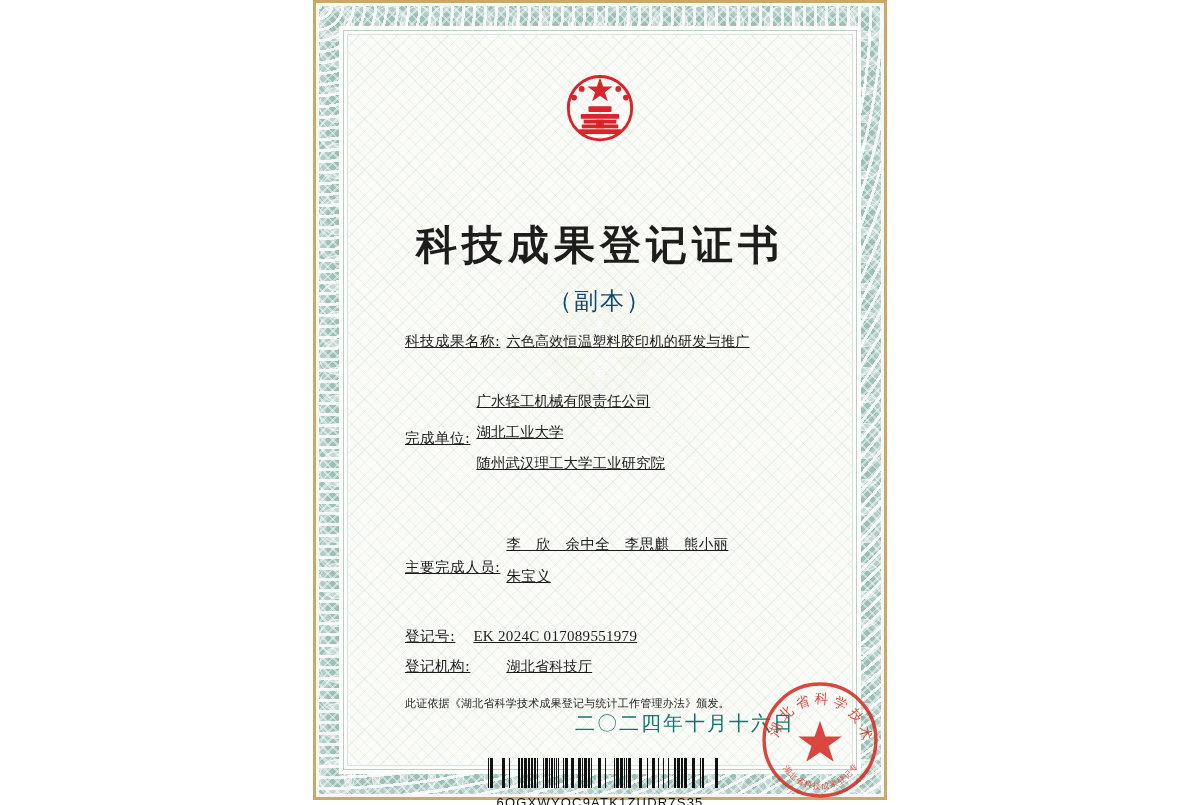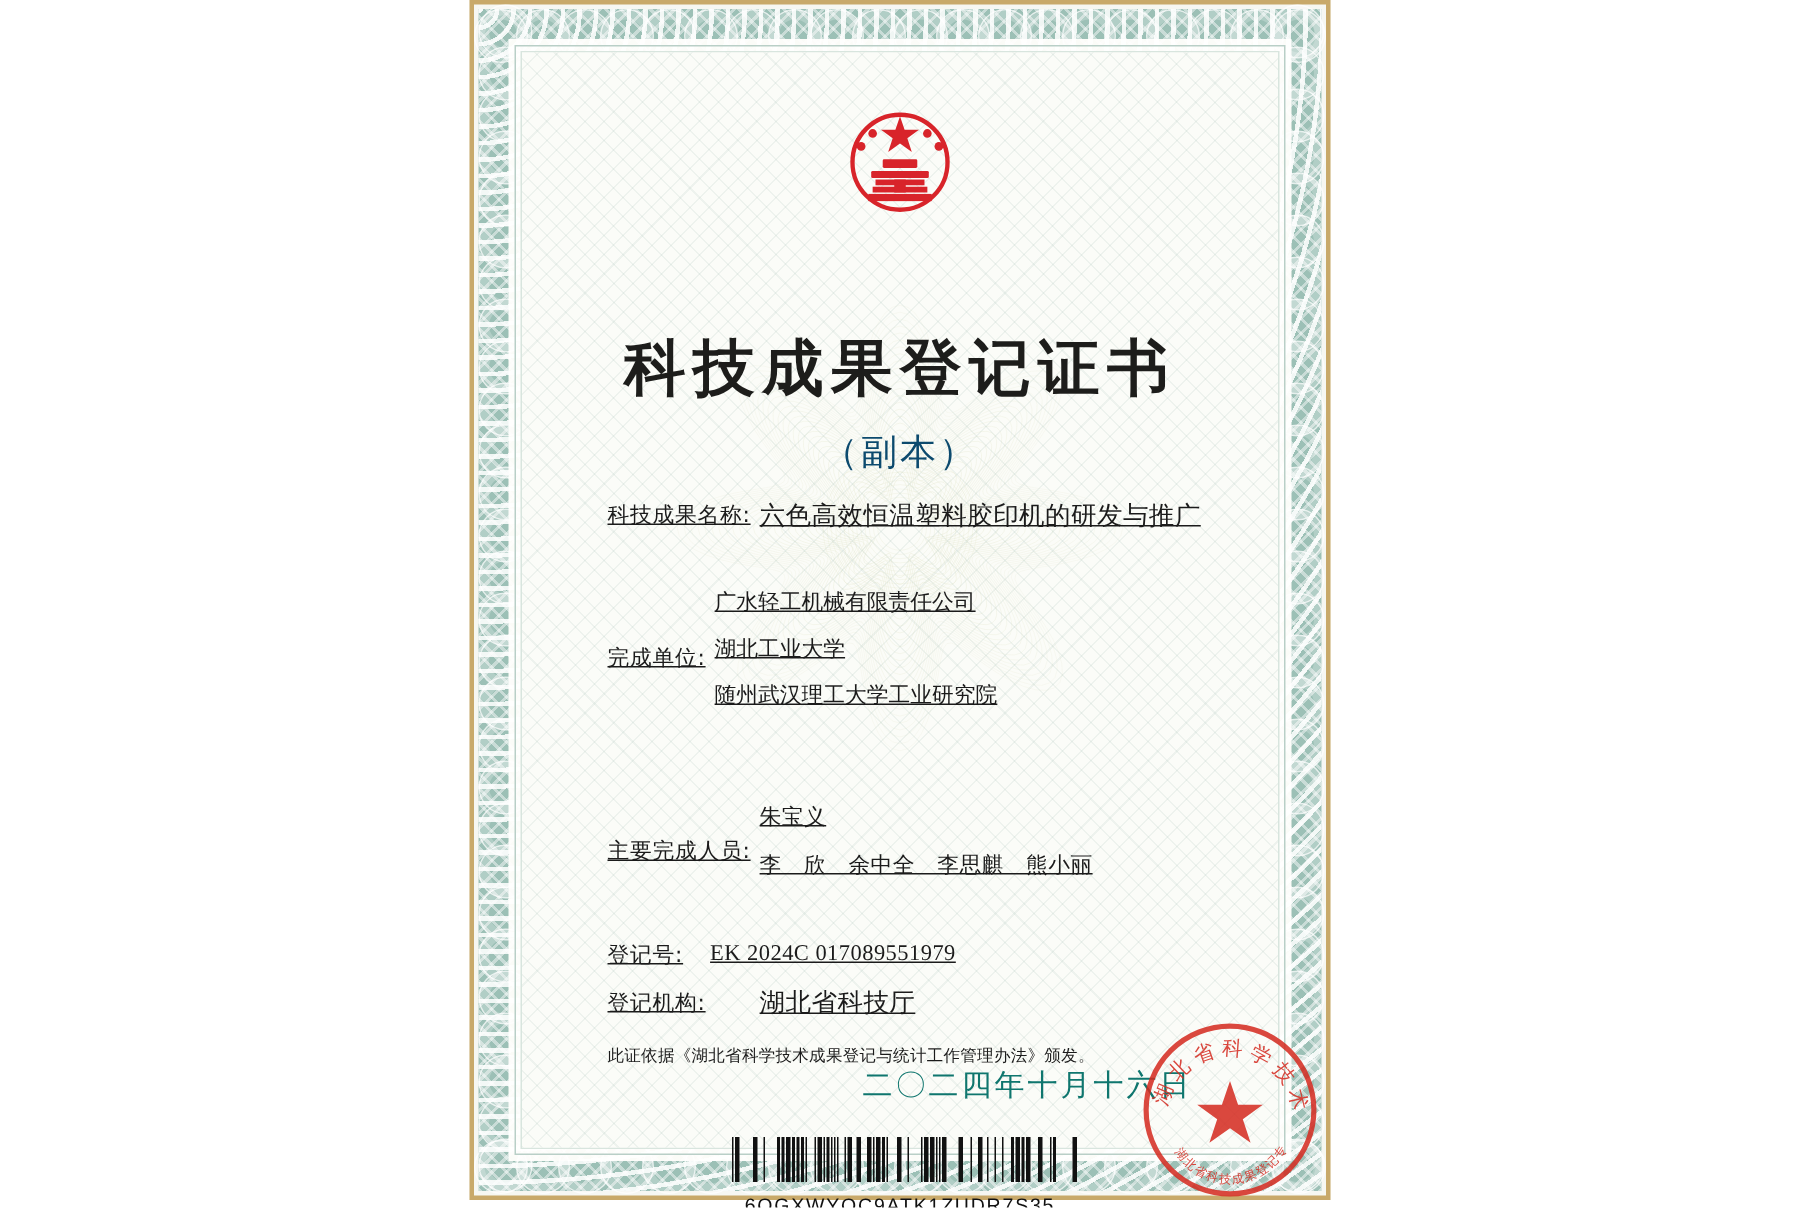--- a/index.html
+++ b/index.html
@@ -162,21 +162,21 @@
     font-family: "DejaVu Sans", "Liberation Sans", sans-serif;
     color: #1b1b1b;
     text-decoration: underline;
   }
   .field .lbl {
     font-size: 14.5px;
     white-space: nowrap;
     letter-spacing: 0.5px;
   }
   .field .val {
-    font-size: 17px;
+    font-size: 14px;
     letter-spacing: 0.3px;
   }
 
   .f-name   { left: 46px;  top: 290px; }
   .f-name .val { margin-left: 6px; }
 
   .f-unit   { left: 46px;  top: 350px; }
   .f-unit .vals { margin-left: 6px; }
   .f-unit .vals div { margin-bottom: 12px; font-size: 14.5px; }
 
@@ -437,22 +437,22 @@
         <span class="vals">
           <div>广水轻工机械有限责任公司</div>
           <div>湖北工业大学</div>
           <div>随州武汉理工大学工业研究院</div>
         </span>
       </div>
 
       <div class="field f-people">
         <span class="lbl">主要完成人员:</span>
         <span class="vals">
+          <div>李　欣　余中全　李思麒　熊小丽</div>
           <div>朱宝义</div>
-          <div>李　欣　余中全　李思麒　熊小丽</div>
         </span>
       </div>
 
       <div class="field f-regno">
         <span class="lbl">登记号:</span>
         <span class="val">EK 2024C 017089551979</span>
       </div>
 
       <div class="field f-regorg">
         <span class="lbl">登记机构:</span>

